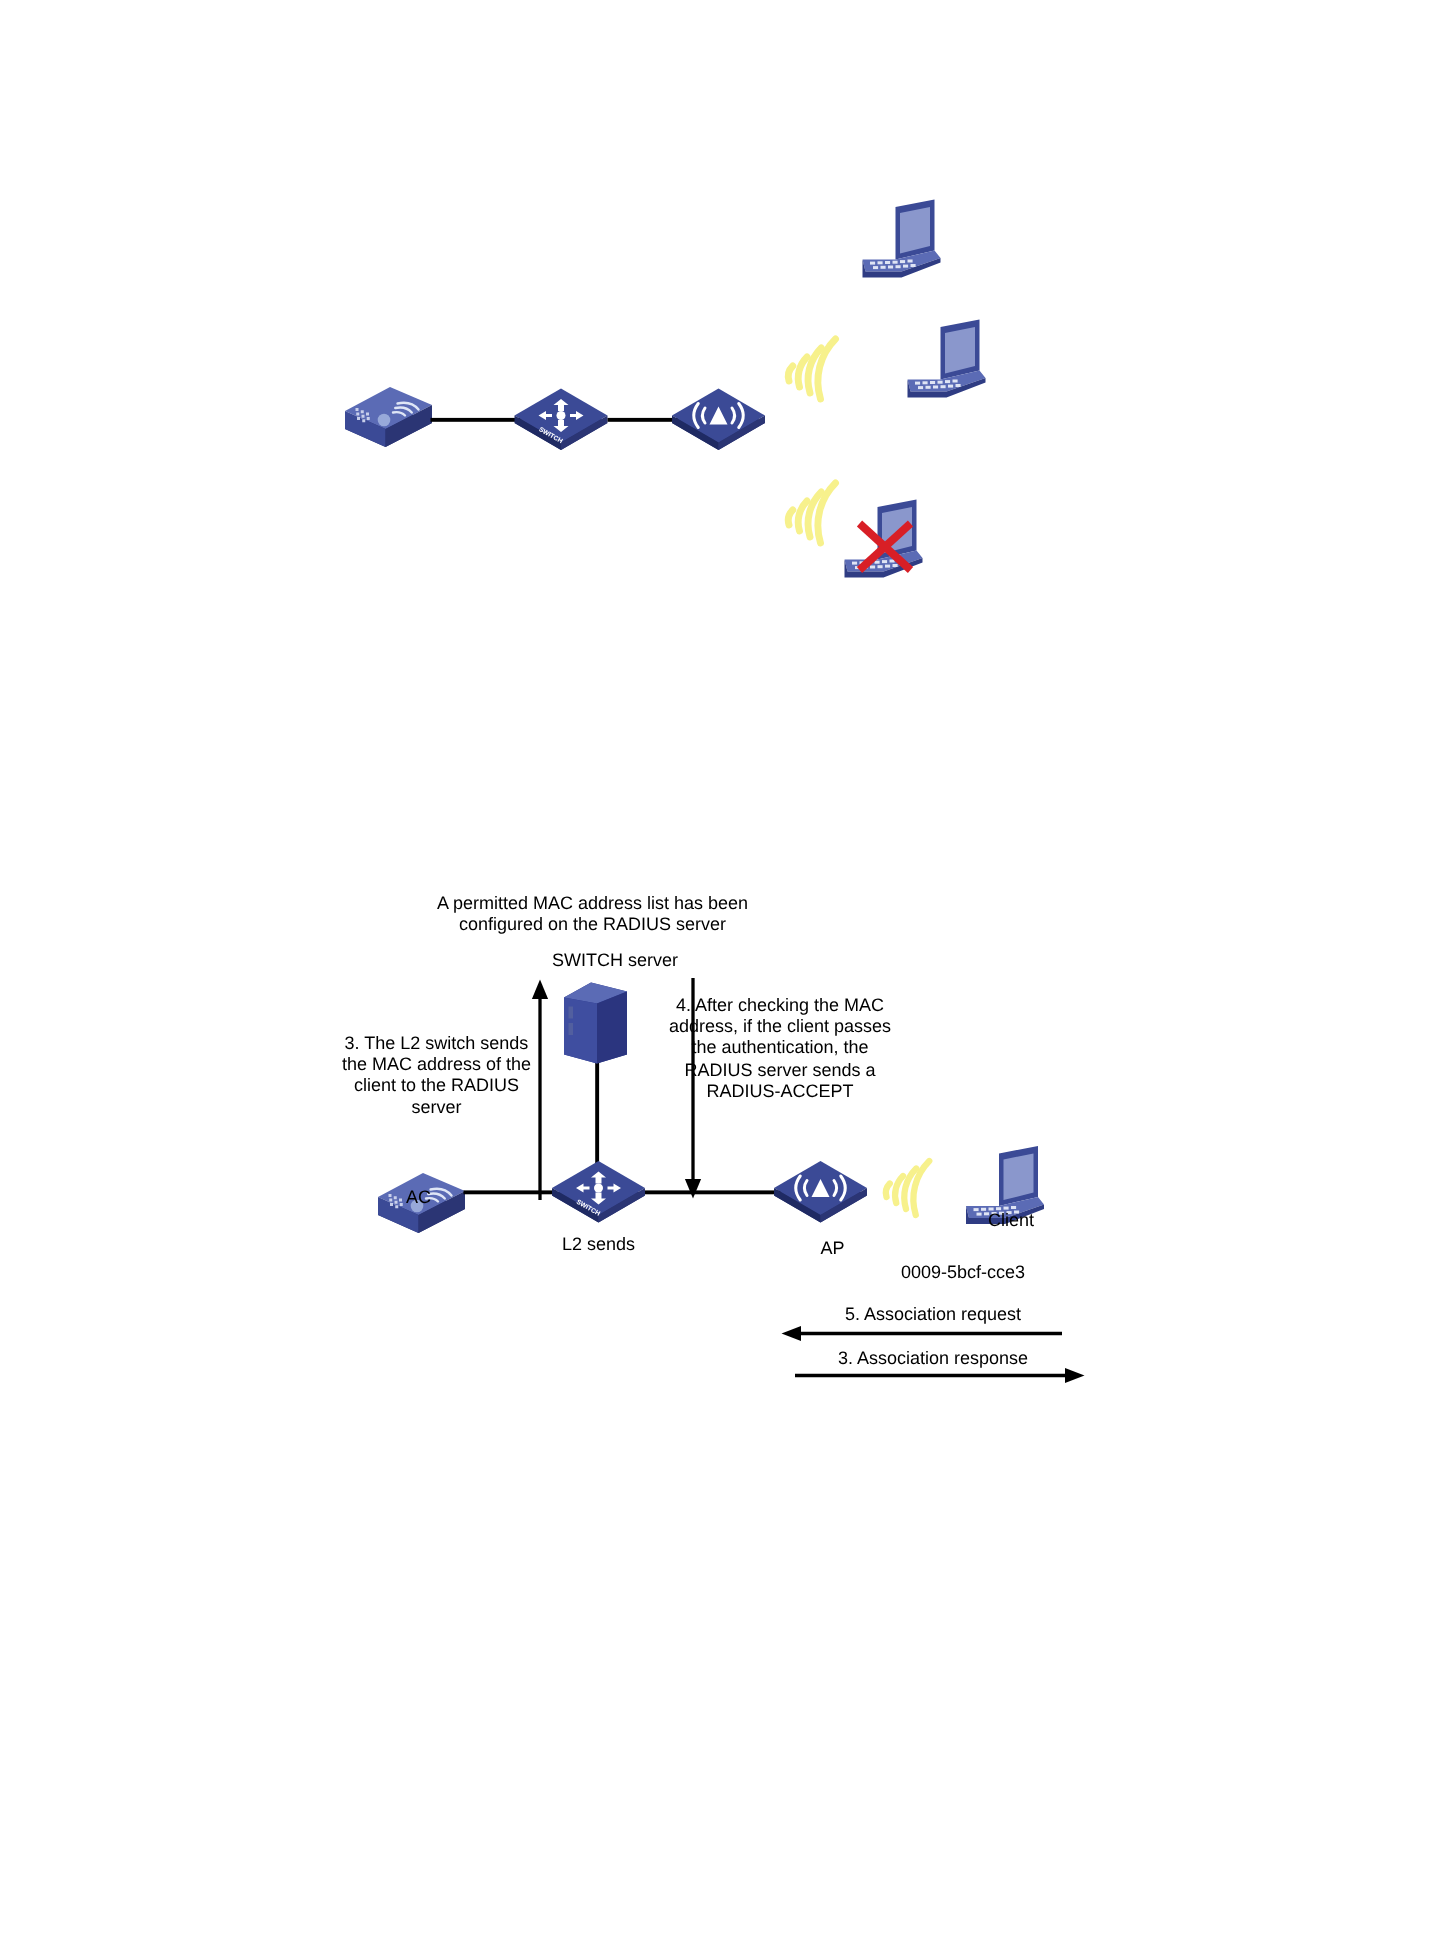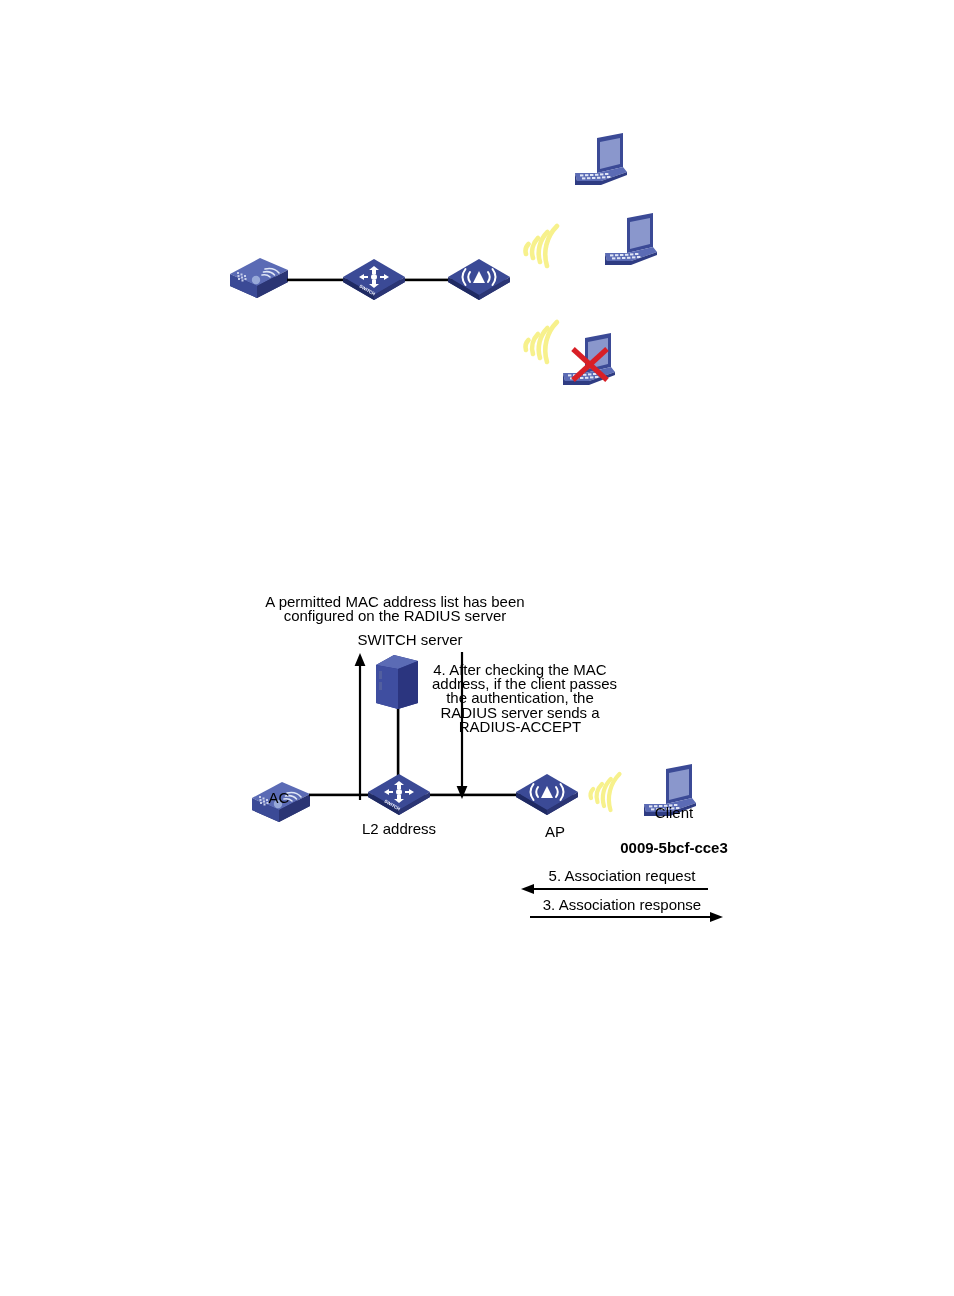--- a/index.html
+++ b/index.html
@@ -1,20 +1,20 @@
 <!DOCTYPE html>
 <html><head>
 <meta charset="utf-8">
 <style>
   html,body{margin:0;padding:0;background:#ffffff;}
   body{width:954px;height:1296px;position:relative;
        font-family:"Liberation Sans","DejaVu Sans",sans-serif;color:#000;}
   .canvas{position:absolute;left:0;top:0;width:954px;height:1296px;overflow:hidden;}
   .fig{position:absolute;}
-  .lbl{position:absolute;font-size:15px;line-height:14.2px;text-align:center;
+  .lbl{position:absolute;font-size:12px;line-height:14.2px;text-align:center;
        color:#000;white-space:pre;}
   .lbl.one{white-space:nowrap;}
   svg{display:block;overflow:visible;}
 </style>
 </head>
 <body>
 
 <div class="canvas">
 
   <div class="fig" style="left:222px;top:252px;">
@@ -180,20 +180,24 @@
         <line x1="48" y1="18" x2="14" y2="49"></line>
       </g>
     </svg>
   </div>
 
   <div class="lbl" style="left:255px;top:595px;width:280px;">A permitted MAC address list has been
 configured on the RADIUS server</div>
 
   <div class="lbl one" style="left:310px;top:633px;width:200px;">SWITCH server</div>
 
+  <div class="lbl" style="left:216px;top:688px;width:150px;">3. The L2 switch sends
+the MAC address of the
+client to the RADIUS
+server</div>
 
   <div class="lbl" style="left:432px;top:663px;width:176px;">4. After checking the MAC
 address, if the client passes
 the authentication, the
 RADIUS server sends a
 RADIUS-ACCEPT</div>
 
   <div class="fig" style="left:350px;top:652px;">
     <svg width="20" height="148" viewBox="0 0 20 148">
       <line x1="10" y1="148" x2="10" y2="12" stroke="#000" stroke-width="2.2"></line>
@@ -323,24 +327,24 @@
           <rect x="16" y="46.2" width="3.4" height="2"></rect>
         <rect x="21" y="46" width="3.4" height="2"></rect>
           <rect x="26" y="45.8" width="3.4" height="2"></rect>
         <rect x="31" y="45.4" width="3.4" height="2"></rect>
           <rect x="36" y="45" width="3.4" height="2"></rect>
       </g>
     </svg>
   </div>
 
   <div class="lbl one" style="left:232px;top:791px;width:94px;">AC</div>
-  <div class="lbl one" style="left:352px;top:822px;width:94px;">L2 address</div>
+  <div class="lbl one" style="left:352px;top:822px;width:94px;">L2 sends</div>
   <div class="lbl one" style="left:508px;top:825px;width:94px;">AP</div>
   <div class="lbl one" style="left:624px;top:806px;width:100px;">Client</div>
-  <div class="lbl one" style="left:608px;top:841px;width:132px;font-weight:bold;">0009-5bcf-cce3</div>
+  <div class="lbl one" style="left:576px;top:841px;width:132px;">0009-5bcf-cce3</div>
 
   <div class="lbl one" style="left:527px;top:869px;width:190px;text-align:center;">5. Association request</div>
   <div class="fig" style="left:520px;top:884px;">
     <svg width="190" height="10" viewBox="0 0 190 10">
       <line x1="188" y1="5" x2="12" y2="5" stroke="#000" stroke-width="2.2"></line>
       <polygon points="1,5 14,0 14,10" fill="#000"></polygon>
     </svg>
   </div>
 
   <div class="lbl one" style="left:527px;top:898px;width:190px;text-align:center;">3. Association response</div>

